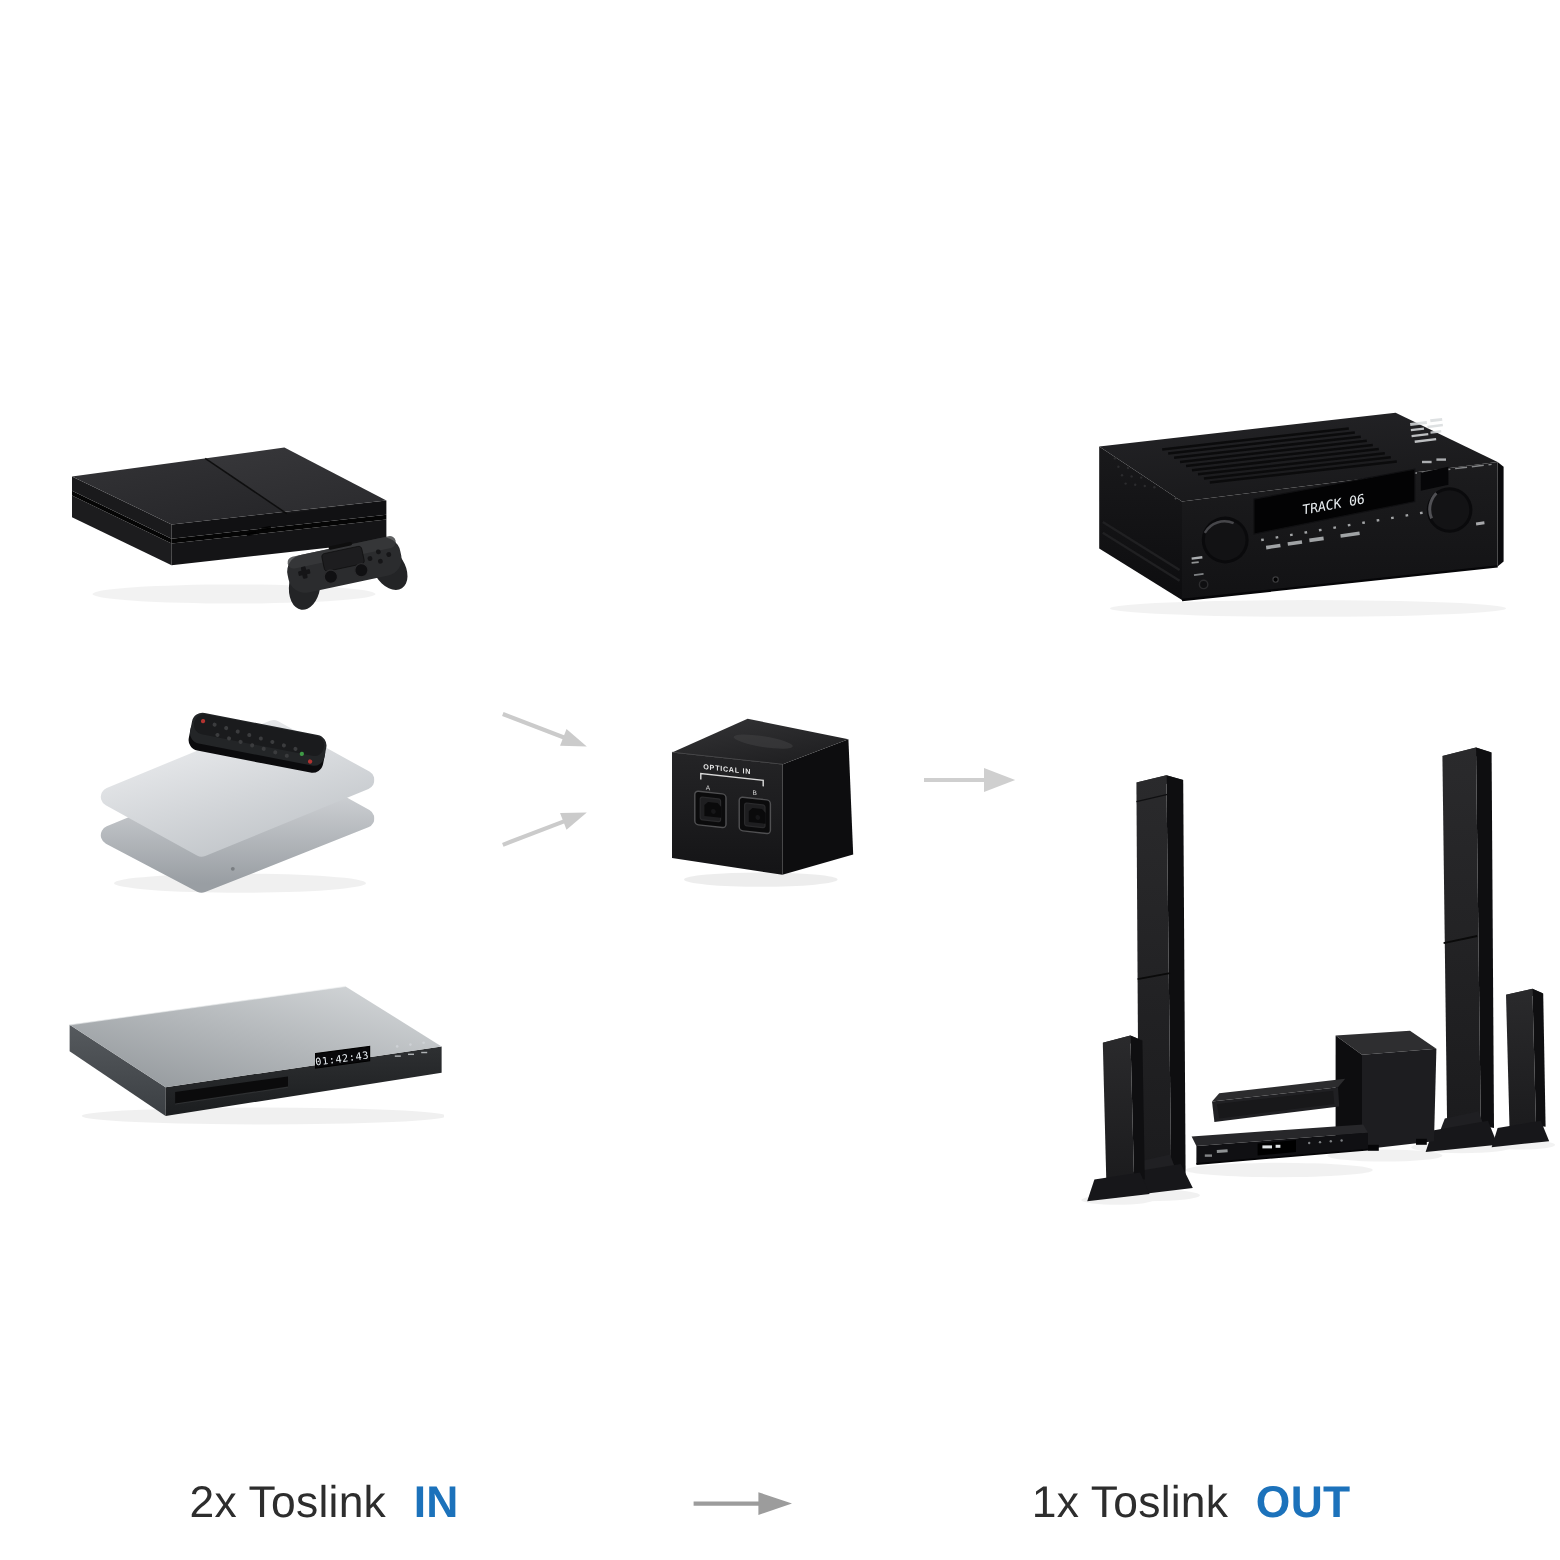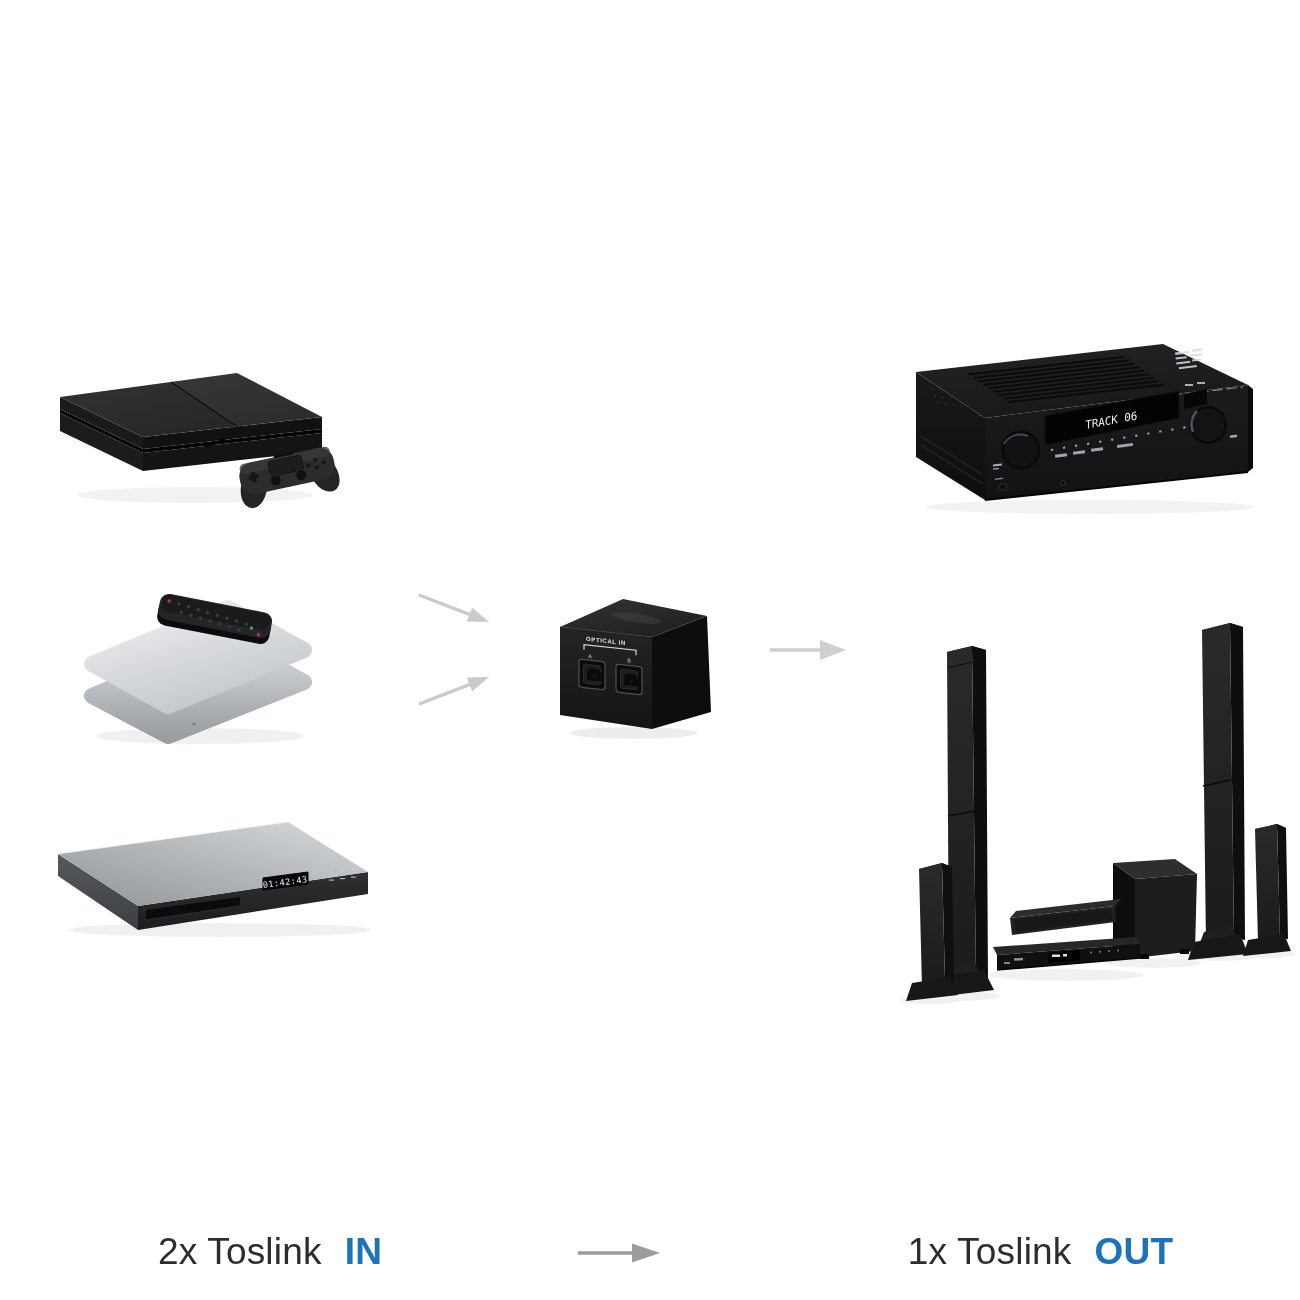--- a/index.html
+++ b/index.html
@@ -7,21 +7,21 @@
     position:relative;width:1300px;height:1300px;background:#ffffff;overflow:hidden;
     font-family:"Liberation Sans", sans-serif;
   }
   .dev{position:absolute;display:block;}
   .caption{
     position:absolute;top:1228px;height:50px;line-height:48px;text-align:center;
     font-size:37px;color:#2d2d2d;letter-spacing:0.2px;white-space:nowrap;
   }
   .caption .hl{font-weight:bold;color:#1c72bb;margin-left:23px;text-align:center;}
   .caption-left{left:100px;width:340px;}
-  .caption-right{left:868px;width:345px;}
+  .caption-right{left:820px;width:345px;}
   svg text{font-family:"Liberation Sans", sans-serif;}
   svg .mono{font-family:"DejaVu Sans Mono", monospace;}
 </style>
 </head>
 <body>
 
 <div class="canvas">
 
   <svg class="dev" style="left:55px;top:365px" width="292" height="145" viewBox="0 0 292 145">
     <defs>

